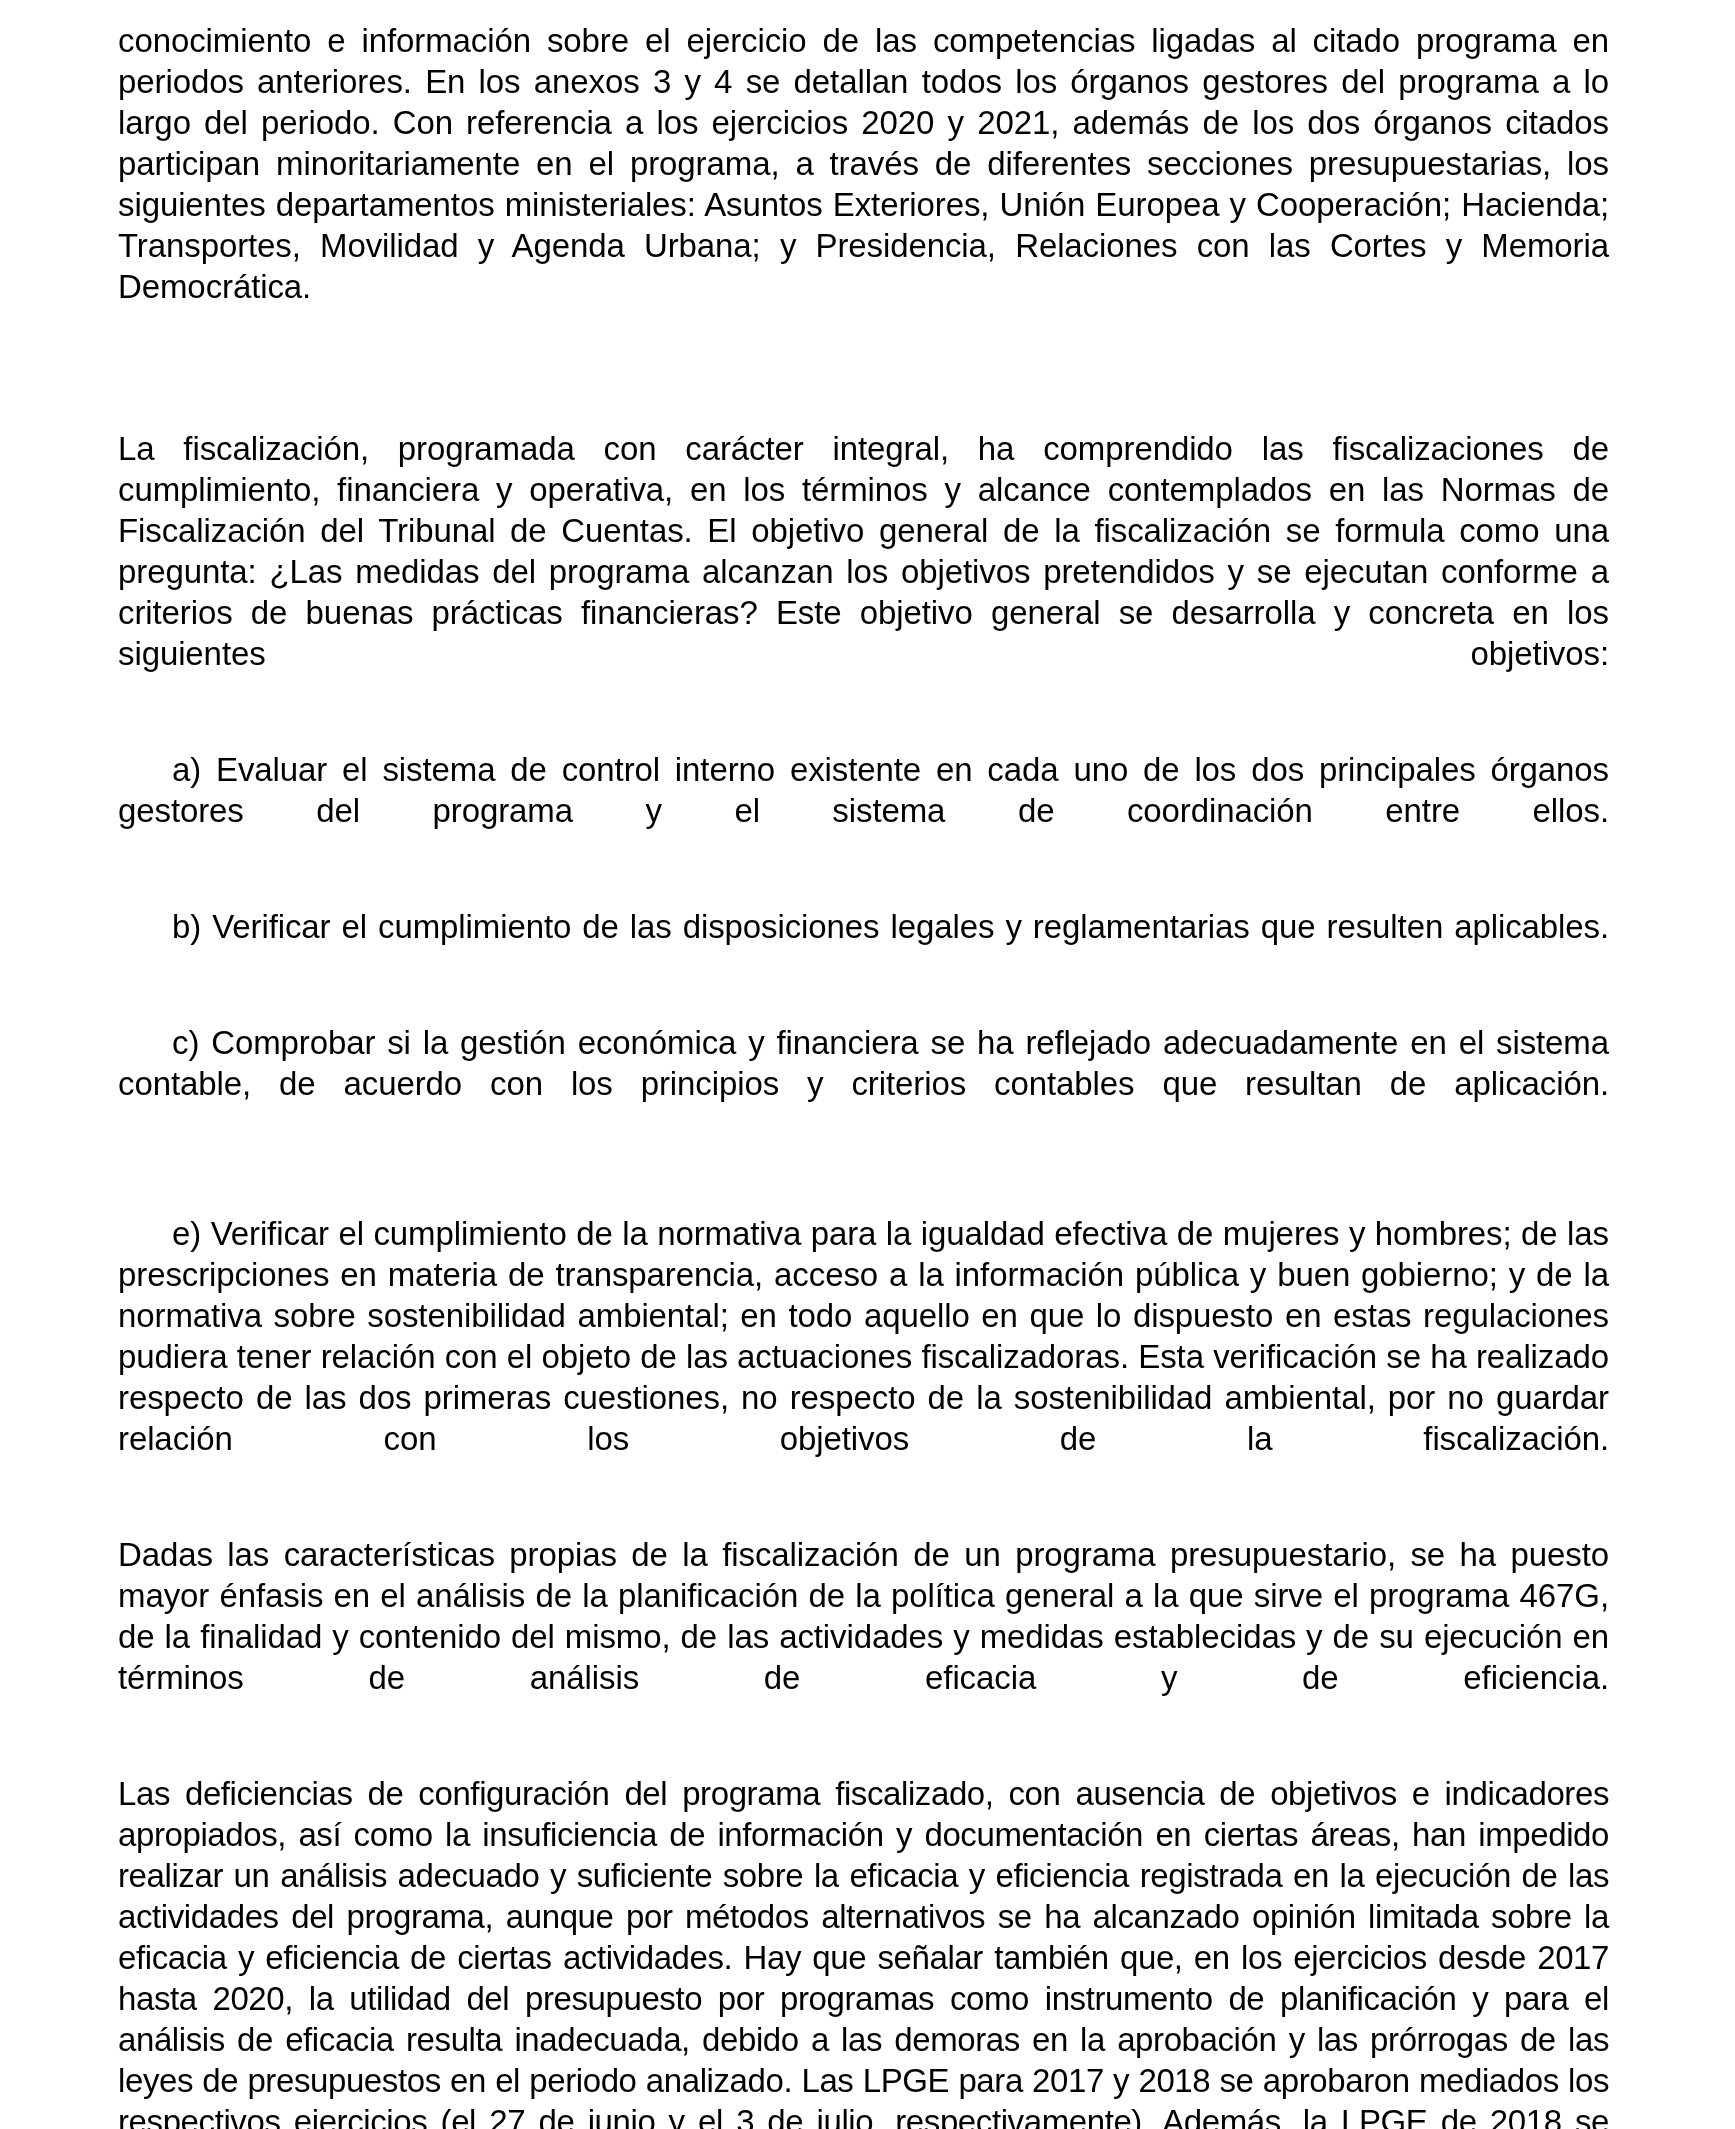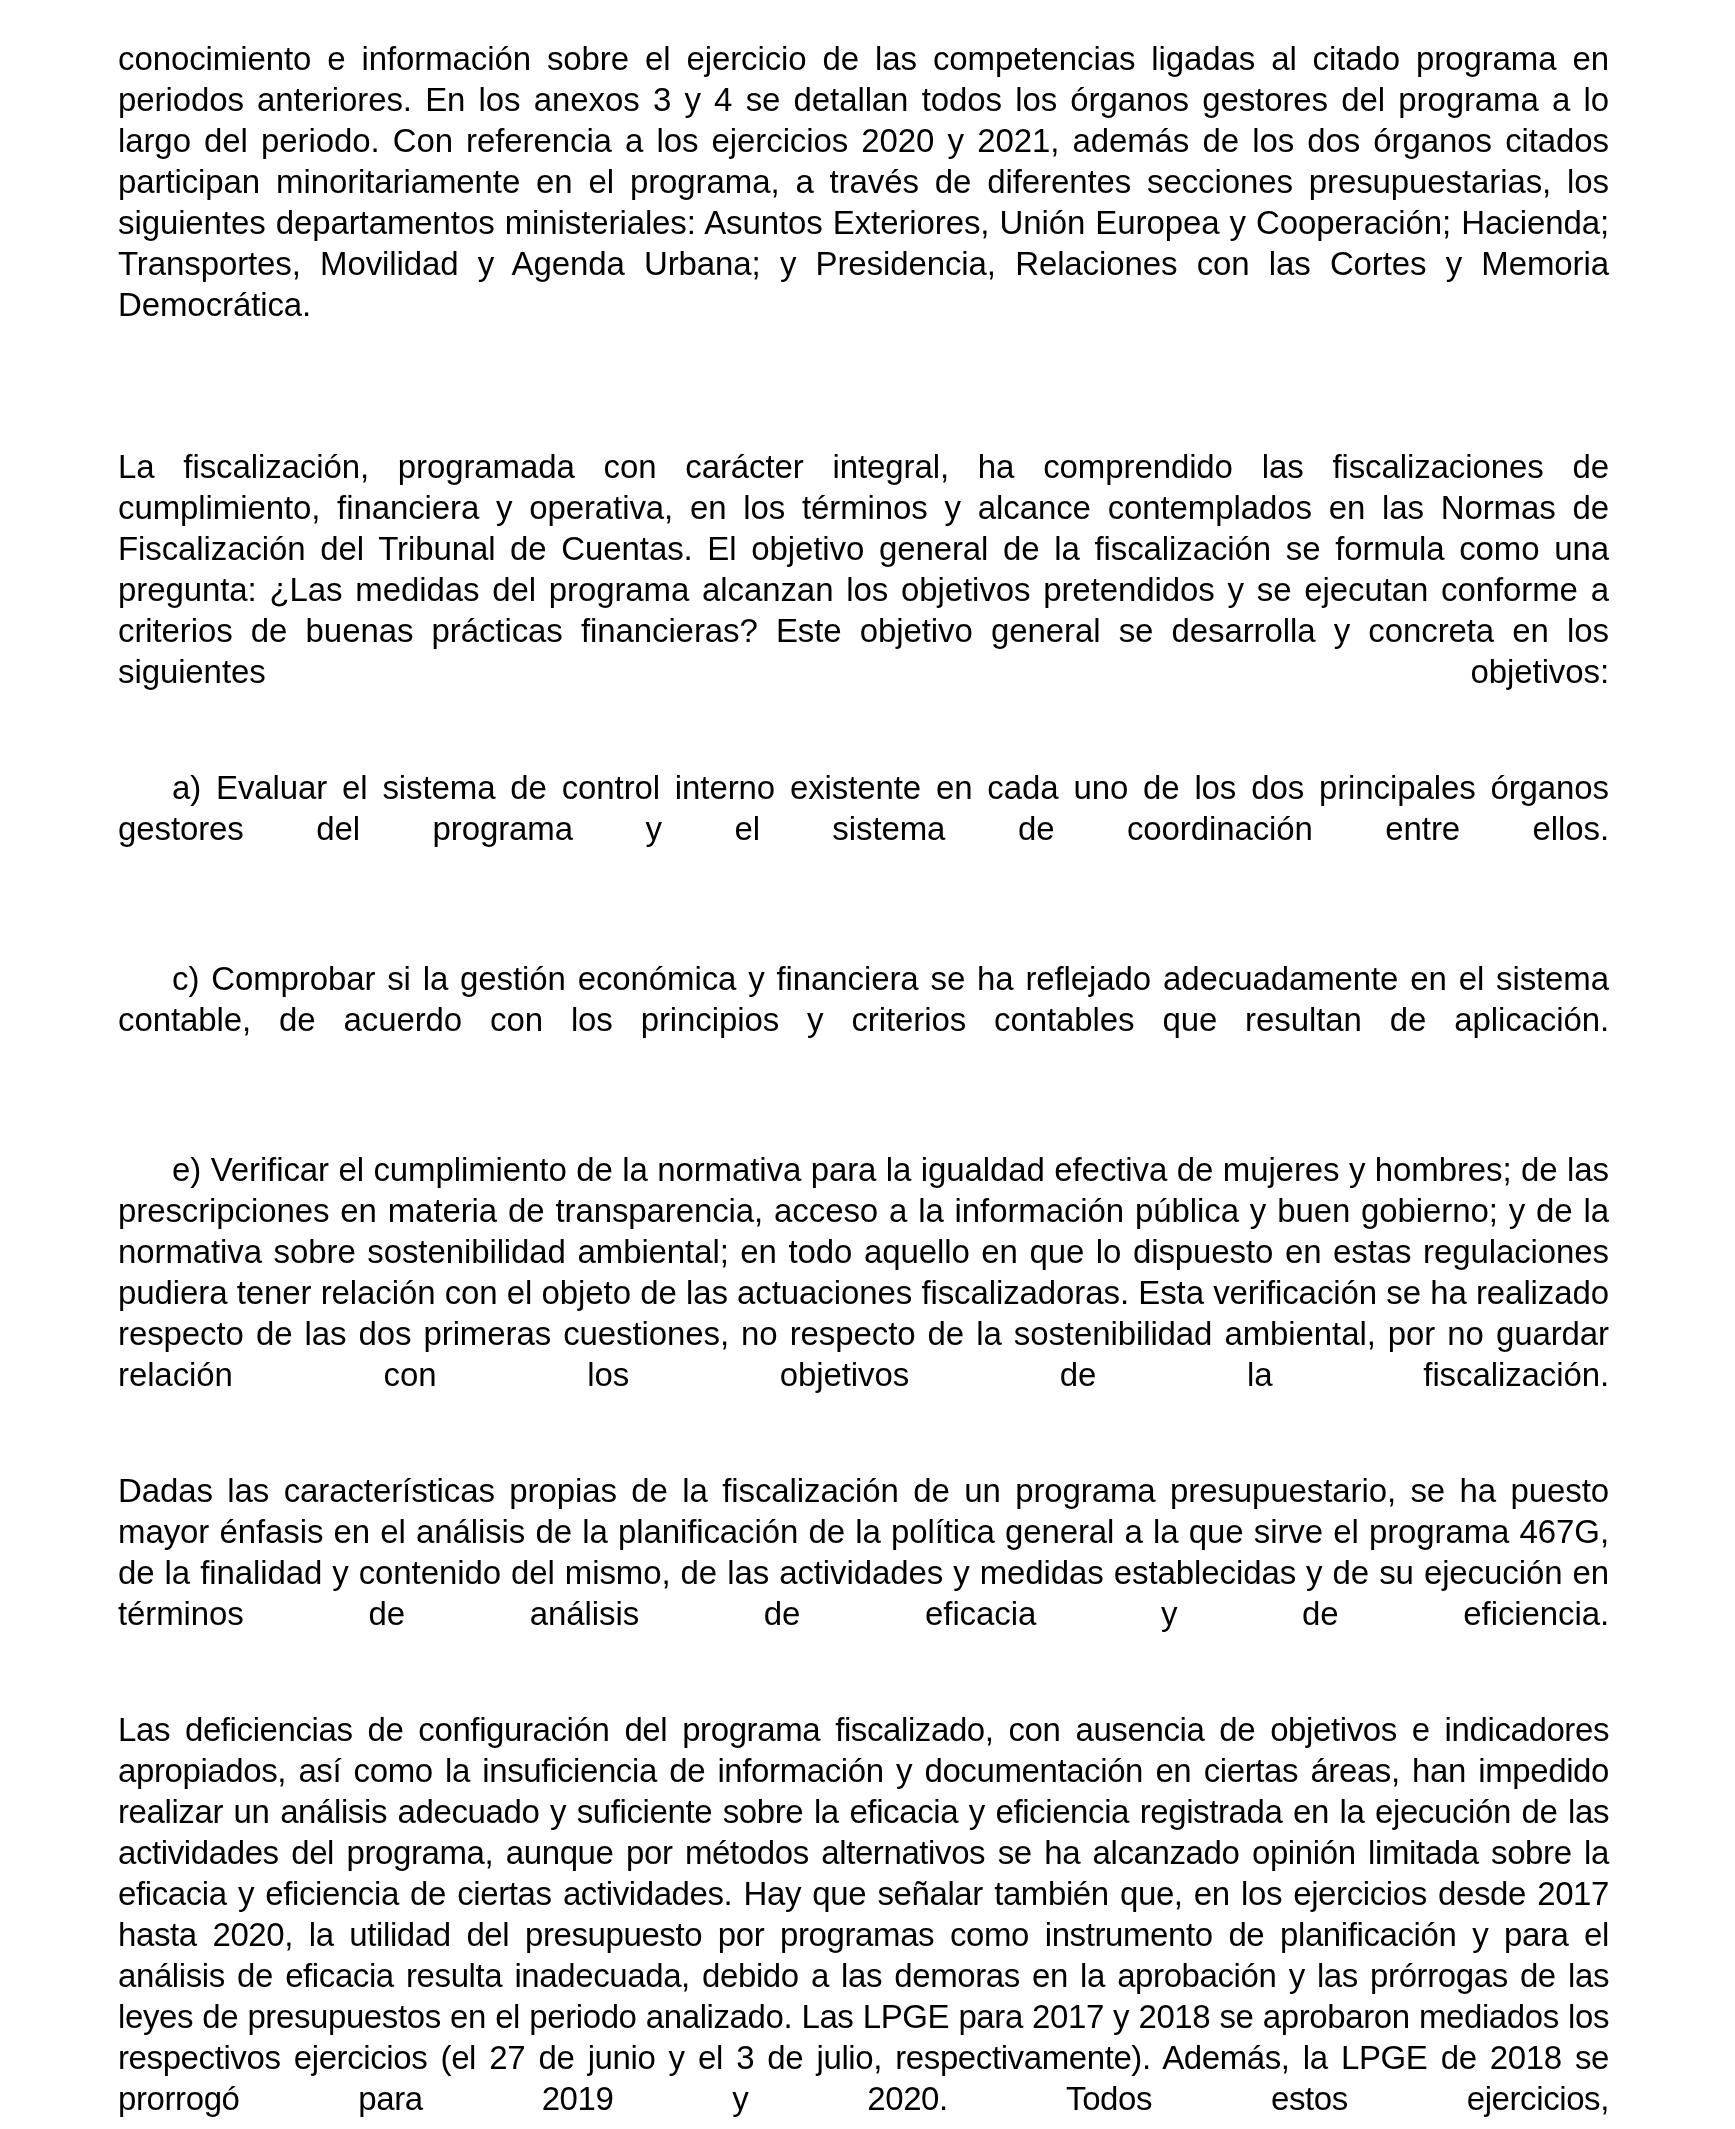--- a/index.html
+++ b/index.html
@@ -14,21 +14,21 @@
     color: #000000;
     -webkit-font-smoothing: antialiased;
   }
 
   .page {
     position: relative;
     width: 1735px;
     height: 2129px;
     background: #ffffff;
     box-sizing: border-box;
-    padding: 38px 126px 0 118px;
+    padding: 20px 126px 0 118px;
     overflow: hidden;
   }
 
   .doc-body {
     width: 100%;
   }
 
   
   p.para {
     margin: 0;
@@ -100,20 +100,21 @@
     <div class="gap-md"></div>
 
     <p class="para">La fiscalización, programada con carácter integral, ha comprendido las fiscalizaciones de cumplimiento, financiera y operativa, en los términos y alcance contemplados en las Normas de Fiscalización del Tribunal de Cuentas. El objetivo general de la fiscalización se formula como una pregunta: ¿Las medidas del programa alcanzan los objetivos pretendidos y se ejecutan conforme a criterios de buenas prácticas financieras? Este objetivo general se desarrolla y concreta en los siguientes objetivos:</p>
 
     <div class="gap-sm"></div>
 
     <p class="para item">a) Evaluar el sistema de control interno existente en cada uno de los dos principales órganos gestores del programa y el sistema de coordinación entre ellos.</p>
 
     <div class="gap-sm"></div>
 
+    <p class="para item">b) Verificar el cumplimiento de las disposiciones legales y reglamentarias que resulten aplicables.</p>
 
     <div class="gap-sm"></div>
 
     <p class="para item">c) Comprobar si la gestión económica y financiera se ha reflejado adecuadamente en el sistema contable, de acuerdo con los principios y criterios contables que resultan de aplicación.</p>
 
     <div class="gap-sm"></div>
 
 
     <div class="gap-sm"></div>
 

